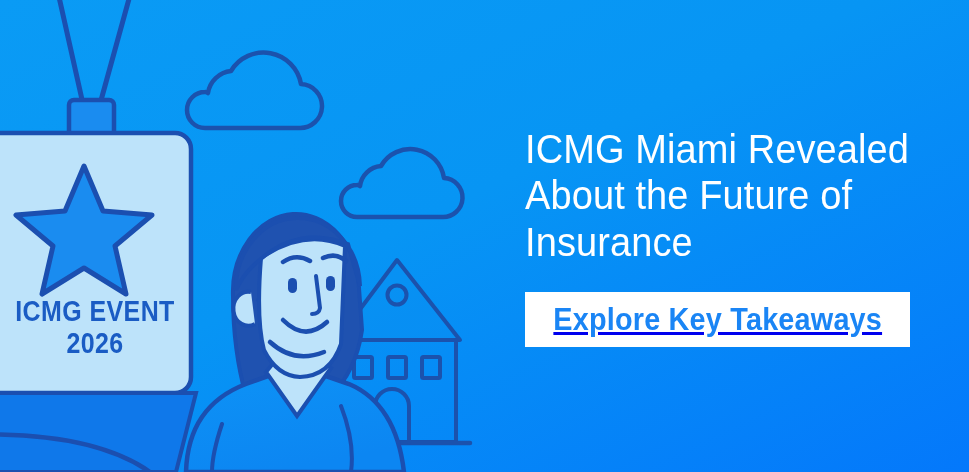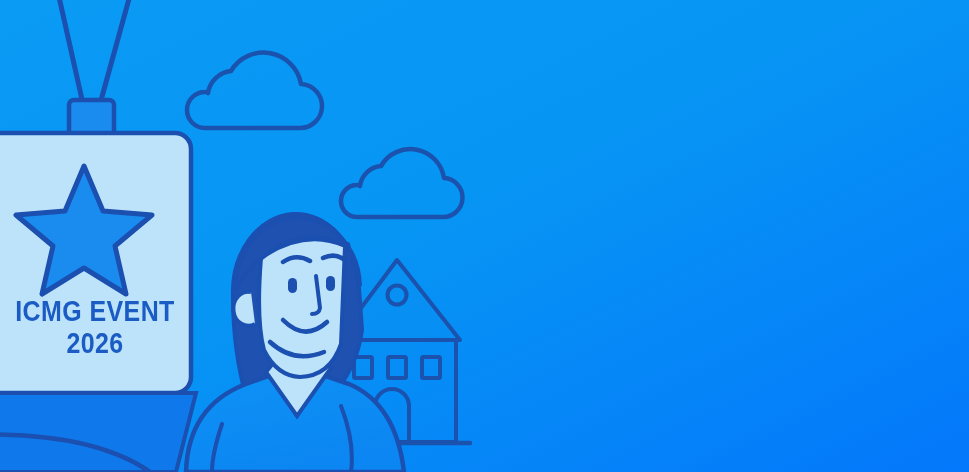--- a/index.html
+++ b/index.html
@@ -230,15 +230,21 @@
 
         <path d="M222 424 q-10 30 -10 48" fill="none" stroke="#1b4fb0" stroke-width="4" stroke-linecap="round"></path>
         <path d="M341 406 q14 36 10 66" fill="none" stroke="#1b4fb0" stroke-width="4" stroke-linecap="round"></path>
       </g>
     </g>
   </svg>
 
   <div class="badge-text" id="badge-line-1">ICMG EVENT</div>
   <div class="badge-text" id="badge-line-2">2026</div>
 
-
+  <div id="content">
+    <h1 id="headline">ICMG Miami Revealed About the Future of Insurance</h1>
+  </div>
+
+  <a id="cta-button" href="#">
+    <span id="cta-label">Explore Key Takeaways</span>
+  </a>
 
 </div>
 
 </body></html>

